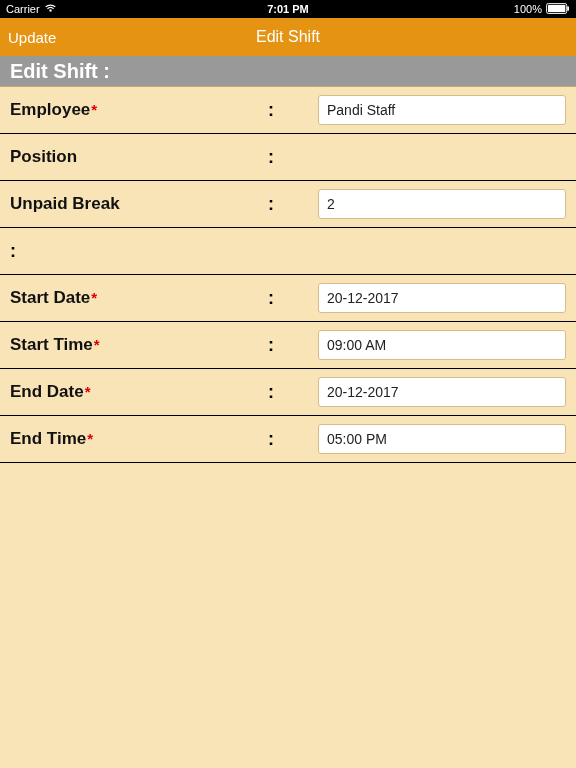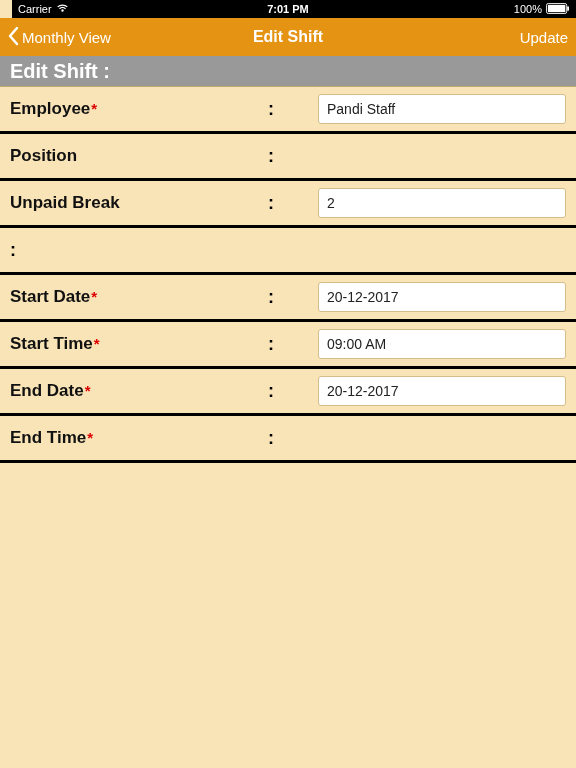--- a/index.html
+++ b/index.html
@@ -1,30 +1,30 @@
 <!DOCTYPE html>
 <html><head>
   <meta charset="utf-8">
   <style>
     * { margin: 0; padding: 0; box-sizing: border-box; font-family: -apple-system, BlinkMacSystemFont, "Helvetica Neue", sans-serif; }
     body { width: 576px; height: 768px; background: #f9e4b7; overflow: hidden; }
-    .status-bar { height: 18px; background: #000; color: #fff; display: flex; align-items: center; justify-content: space-between; padding: 0 6px; font-size: 11px; margin-left: 12px; }
+    .status-bar { height: 18px; background: #000; color: #fff; display: flex; align-items: center; justify-content: space-between; padding: 0 6px; font-size: 11px; }
     .status-left, .status-right { display: flex; align-items: center; gap: 4px; }
     .status-center { position: absolute; left: 50%; transform: translateX(-50%); font-size: 11px; font-weight: 600; }
     .wifi-icon svg { width: 13px; height: 10px; }
     .battery-icon svg { width: 24px; height: 11px; }
     .nav-bar { height: 38px; background: #e59313; display: flex; align-items: center; justify-content: space-between; padding: 0 8px; position: relative; }
     .nav-back { display: flex; align-items: center; color: #fff; font-size: 15px; gap: 2px; cursor: pointer; }
     .nav-back svg { width: 12px; height: 20px; }
-    .nav-title { position: absolute; left: 50%; transform: translateX(-50%); color: #fff; font-size: 16px; font-weight: 700; }
+    .nav-title { position: absolute; left: 50%; transform: translateX(-50%); color: #fff; font-size: 16px; font-weight: 400; }
     .nav-action { color: #fff; font-size: 15px; cursor: pointer; }
     .header-bar { height: 30px; background: #999; display: flex; align-items: center; padding: 8px 10px; }
     .header-bar-text { color: #fff; font-size: 20px; font-weight: 700; }
     .form { background: #f9e4b7; border-top: 1px solid #bfa871; }
-    .row { display: flex; align-items: center; height: 47px; padding: 0 10px; border-bottom: 3px solid #000000; }
+    .row { display: flex; align-items: center; height: 47px; padding: 0 10px; border-bottom: 1px solid #000000; }
     .row-label { width: 258px; font-size: 17px; font-weight: 800; color: #111; display: flex; align-items: baseline; }
     .required { color: #d00; font-size: 15px; margin-left: 1px; }
     .colon { font-size: 18px; font-weight: 800; width: 20px; text-align: left; }
     .row-input { flex: 1; height: 30px; background: #fff; border: 1px solid #d4bd8a; border-radius: 3px; padding: 0 8px; font-size: 14px; color: #222; display: flex; align-items: center; margin-left: 30px; }
   </style>
 </head>
 <body>
 
 <div class="status-bar">
   <div class="status-left">
@@ -42,28 +42,20 @@
       <svg viewBox="0 0 26 12">
           <rect x="0.5" y="0.5" width="22" height="11" rx="2" stroke="#fff" fill="none"></rect>
           <rect x="2" y="2" width="19" height="8" fill="#fff"></rect>
           <rect x="23" y="3.5" width="2" height="5" rx="1" fill="#fff"></rect>
         </svg>
     </span>
   </div>
 </div>
 
 <div class="nav-bar">
-  <div class="nav-back">
-    <span>
-      <svg viewBox="0 0 12 20">
-          <path fill="none" stroke="#fff" stroke-width="2.5" stroke-linecap="round" stroke-linejoin="round" d="M9 2l-7 8 7 8"></path>
-        </svg>
-    </span>
-    <span>Monthly View</span>
-  </div>
   <div class="nav-title">Edit Shift</div>
   <div class="nav-action">Update</div>
 </div>
 
 <div class="header-bar">
   <span class="header-bar-text">Edit Shift :</span>
 </div>
 
 <div class="form">
   <div class="row">
@@ -113,14 +105,15 @@
       </div>
     <div class="colon">:</div>
     <div class="row-input">20-12-2017</div>
   </div>
   <div class="row">
     <div class="row-label">
         <span>End Time</span>
         <span class="required">*</span>
       </div>
     <div class="colon">:</div>
+    <div class="row-input">05:00 PM</div>
   </div>
 </div>
 
 </body></html>

